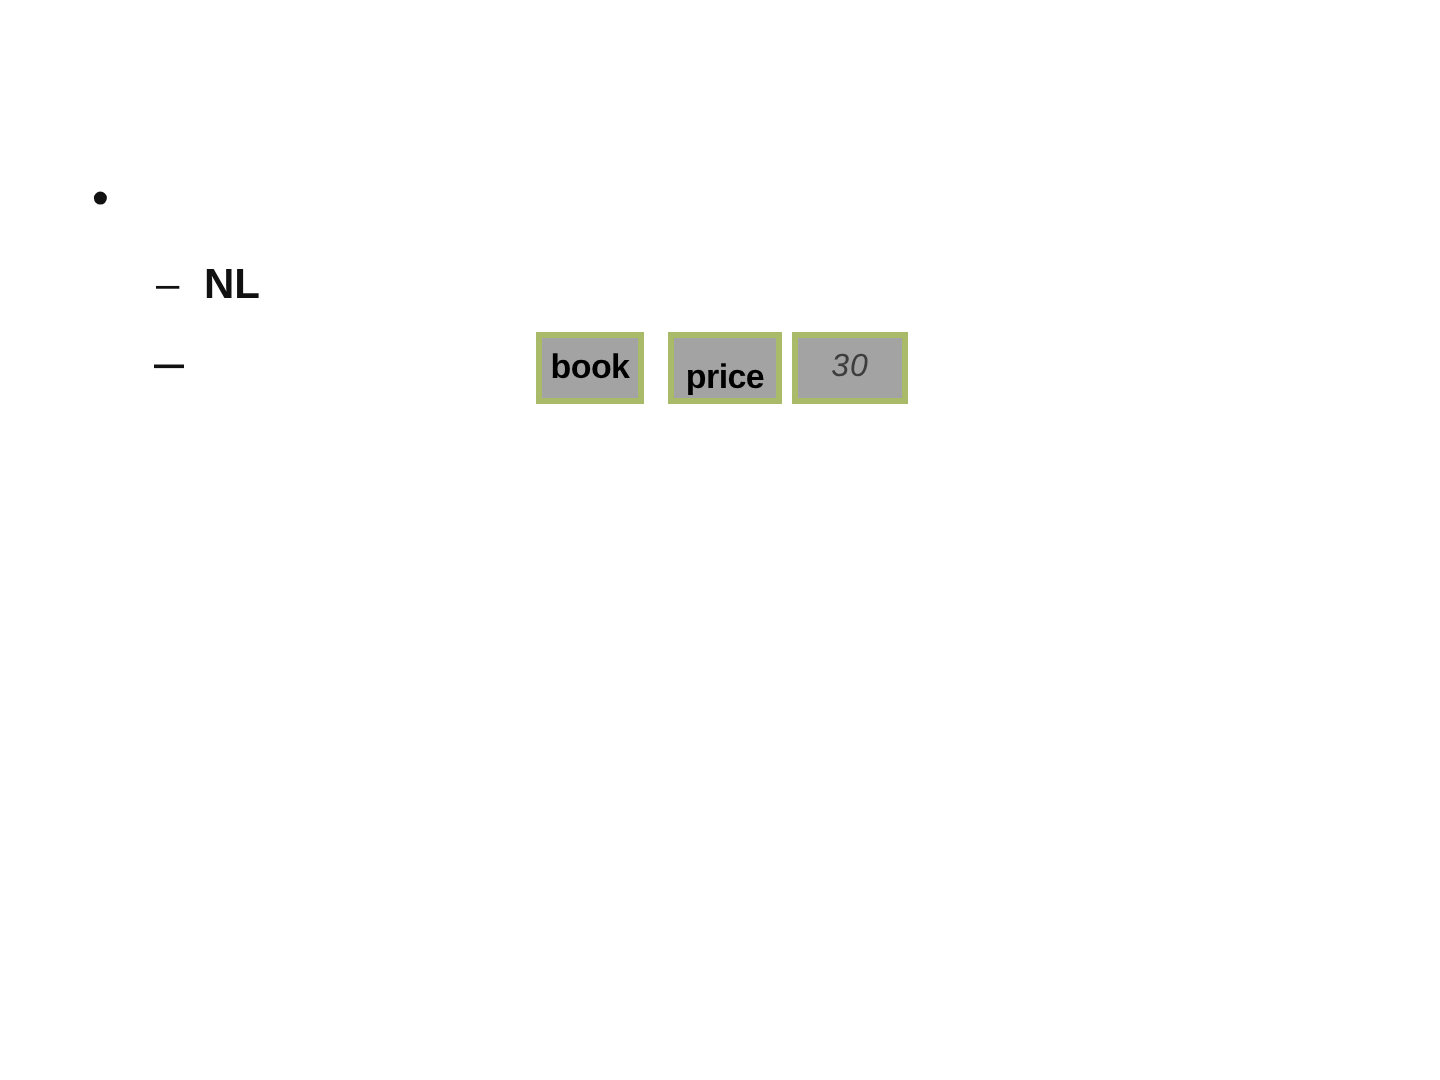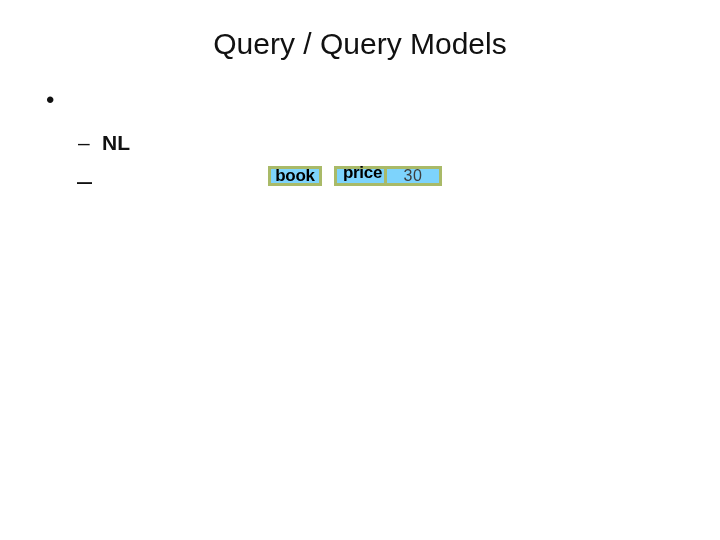--- a/index.html
+++ b/index.html
@@ -65,50 +65,49 @@
     font-weight: 700;
     color: #111111;
   }
   .sub-row-2 .marker {
     width: 26px;
     font-weight: 400;
   }
   .kw-box {
     position: absolute;
     top: 166px;
-    height: 20px;
+    height: 36px;
     box-sizing: border-box;
     border: 3px solid #a9ba68;
-    background: #7dd3fc;
+    background: #a3a3a3;
     display: flex;
     align-items: center;
     justify-content: center;
   }
   .kw-box .kw-label {
     font-size: 17px;
     font-weight: 700;
     color: #000000;
     letter-spacing: -0.3px;
   }
   .kw-box-1 { left: 268px; width: 54px; }
   .kw-box-2 { left: 334px; width: 57px; align-items: flex-end; }
-  .kw-box-3 { left: 384px; width: 58px; }
+  .kw-box-3 { left: 396px; width: 58px; font-style: italic; }
   .kw-box-3 .kw-label {
     font-weight: 400;
     font-size: 16px;
     color: #3d3d3d;
     letter-spacing: 0.5px;
   }
 </style>
 </head>
 <body>
 
 <div class="slide">
 
-  <div class="slide-title">Query / Query Models</div>
 
   <div class="bullet-row">
     <span class="marker">•</span>
   </div>
 
   <div class="sub-row-1">
     <span class="marker">–</span>
     <span class="label">NL</span>
   </div>
 

